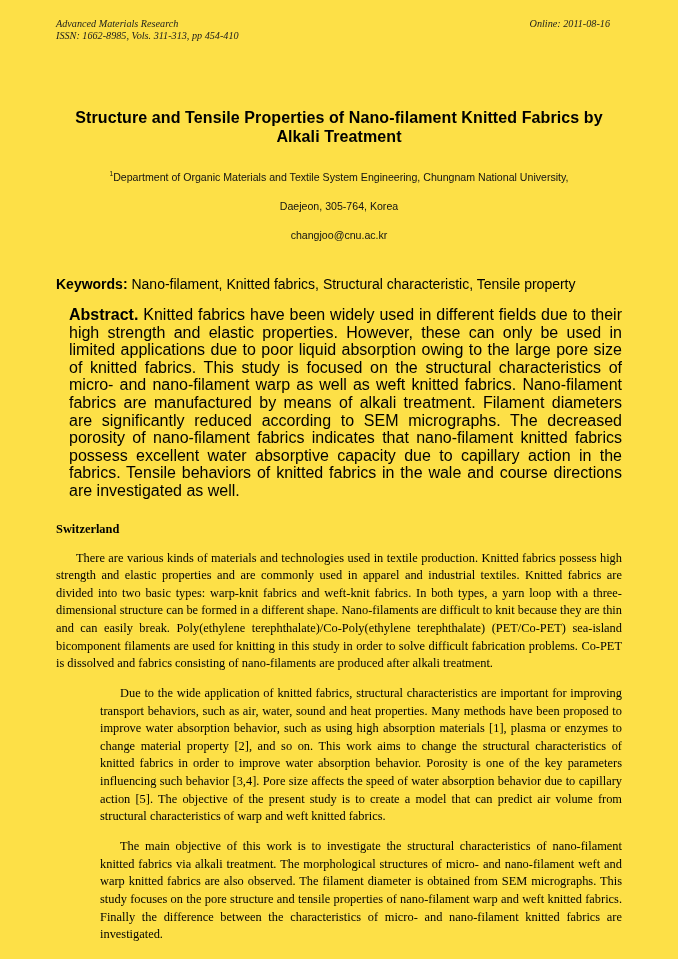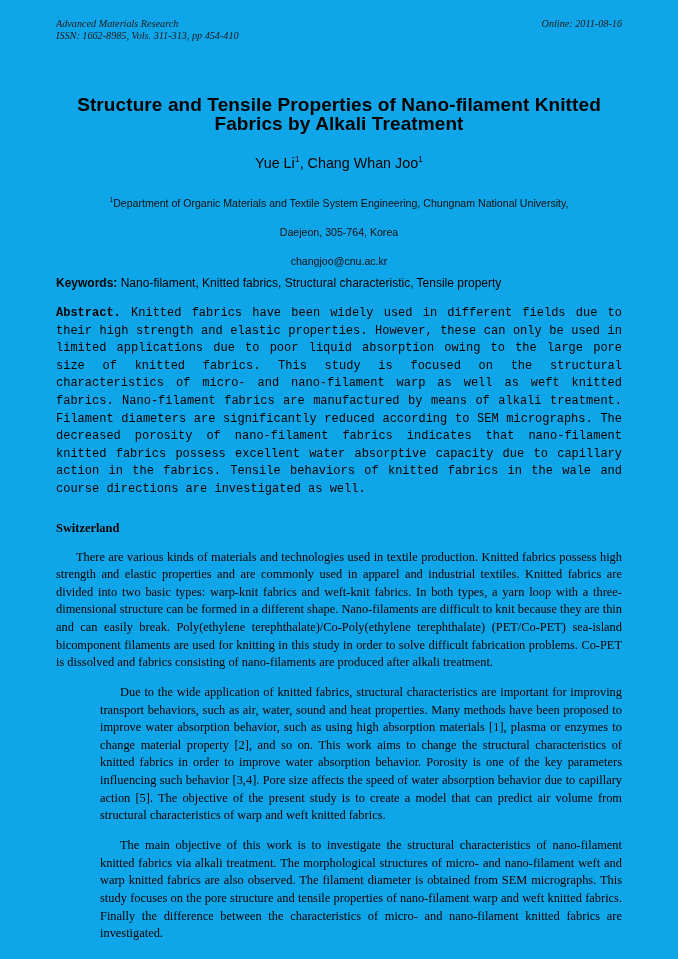--- a/index.html
+++ b/index.html
@@ -13,21 +13,21 @@
     height: 959px;
     overflow: hidden;
     font-family: "Liberation Serif", serif;
     color: #000000;
   }
 
   .page {
     position: relative;
     width: 678px;
     height: 959px;
-    background: #0ea5e9;
+    background: #fde047;
     box-sizing: border-box;
     padding: 18px 56px 0 56px;
   }
 
   
   .journal-header {
     position: relative;
     font-family: "Liberation Serif", serif;
     font-style: italic;
     font-size: 10.2px;
@@ -37,32 +37,32 @@
   }
   .journal-header .meta-left {
     display: block;
   }
   .journal-header .meta-left div {
     white-space: nowrap;
   }
   .journal-header .online-date {
     position: absolute;
     top: 0;
-    right: 0;
+    right: 12px;
     font-size: 10.2px;
     white-space: nowrap;
   }
 
   
   .doc-title {
-    margin: 25px 8px 0 8px;
+    margin: 38px 8px 0 8px;
     text-align: center;
     font-family: "Liberation Sans", sans-serif;
     font-weight: bold;
-    font-size: 19px;
+    font-size: 16px;
     line-height: 19px;
     letter-spacing: 0.1px;
     color: #000;
   }
 
   
   .authors {
     margin-top: 21px;
     text-align: center;
     font-family: "Liberation Sans", sans-serif;
@@ -84,37 +84,39 @@
     font-size: 10.6px;
     line-height: 29px;
     color: #111;
   }
   .affil .line {
     display: block;
   }
 
   
   .keywords {
+    margin-top: 27px;
     font-family: "Liberation Sans", sans-serif;
-    font-size: 12px;
+    font-size: 14px;
     line-height: 15px;
     text-align: left;
   }
   .keywords .kw-label {
     font-weight: bold;
   }
 
   
   .abstract {
     margin-top: 14px;
-    font-family: Liberation Mono, monospace;
-    font-size: 12px;
+    font-family: Liberation Sans, sans-serif;
+    font-size: 16px;
     line-height: 17.6px;
     text-align: justify;
     text-justify: inter-word;
+    margin-left: 13px;
   }
   .abstract .ab-label {
     font-weight: bold;
   }
 
   
   .section-heading {
     margin-top: 21px;
     font-family: "Liberation Serif", serif;
     font-weight: bold;
@@ -146,23 +148,20 @@
   <div class="journal-header">
     <div class="meta-left">
       <div>Advanced Materials Research</div>
       <div>ISSN: 1662-8985, Vols. 311-313, pp 454-410</div>
     </div>
     <div class="online-date">Online: 2011-08-16</div>
   </div>
 
   <h1 class="doc-title">Structure and Tensile Properties of Nano-filament Knitted Fabrics by Alkali Treatment</h1>
 
-  <div class="authors">
-    <span>Yue Li</span><sup>1</sup><span>, </span><span>Chang Whan Joo</span><sup>1</sup>
-  </div>
 
   <div class="affil">
     <span class="line"><sup>1</sup><span>Department of Organic Materials and Textile System Engineering, Chungnam National University,</span></span>
     <span class="line">Daejeon, 305-764, Korea</span>
     <span class="line">changjoo@cnu.ac.kr</span>
   </div>
 
   <div class="keywords">
     <span class="kw-label">Keywords:</span>
     <span>Nano-filament, Knitted fabrics, Structural characteristic, Tensile property</span>

